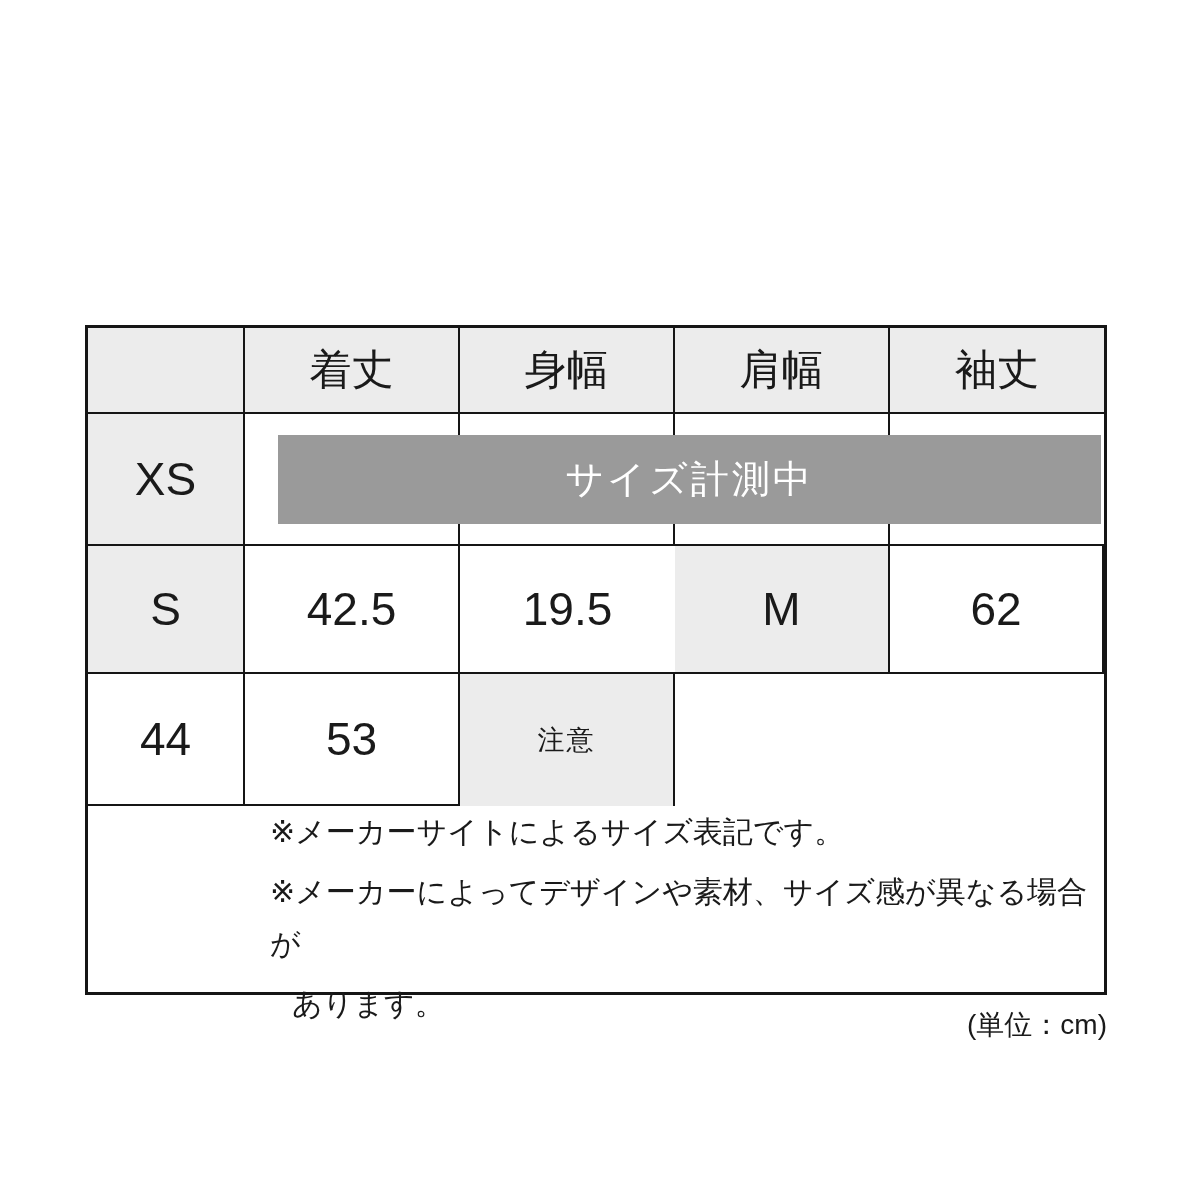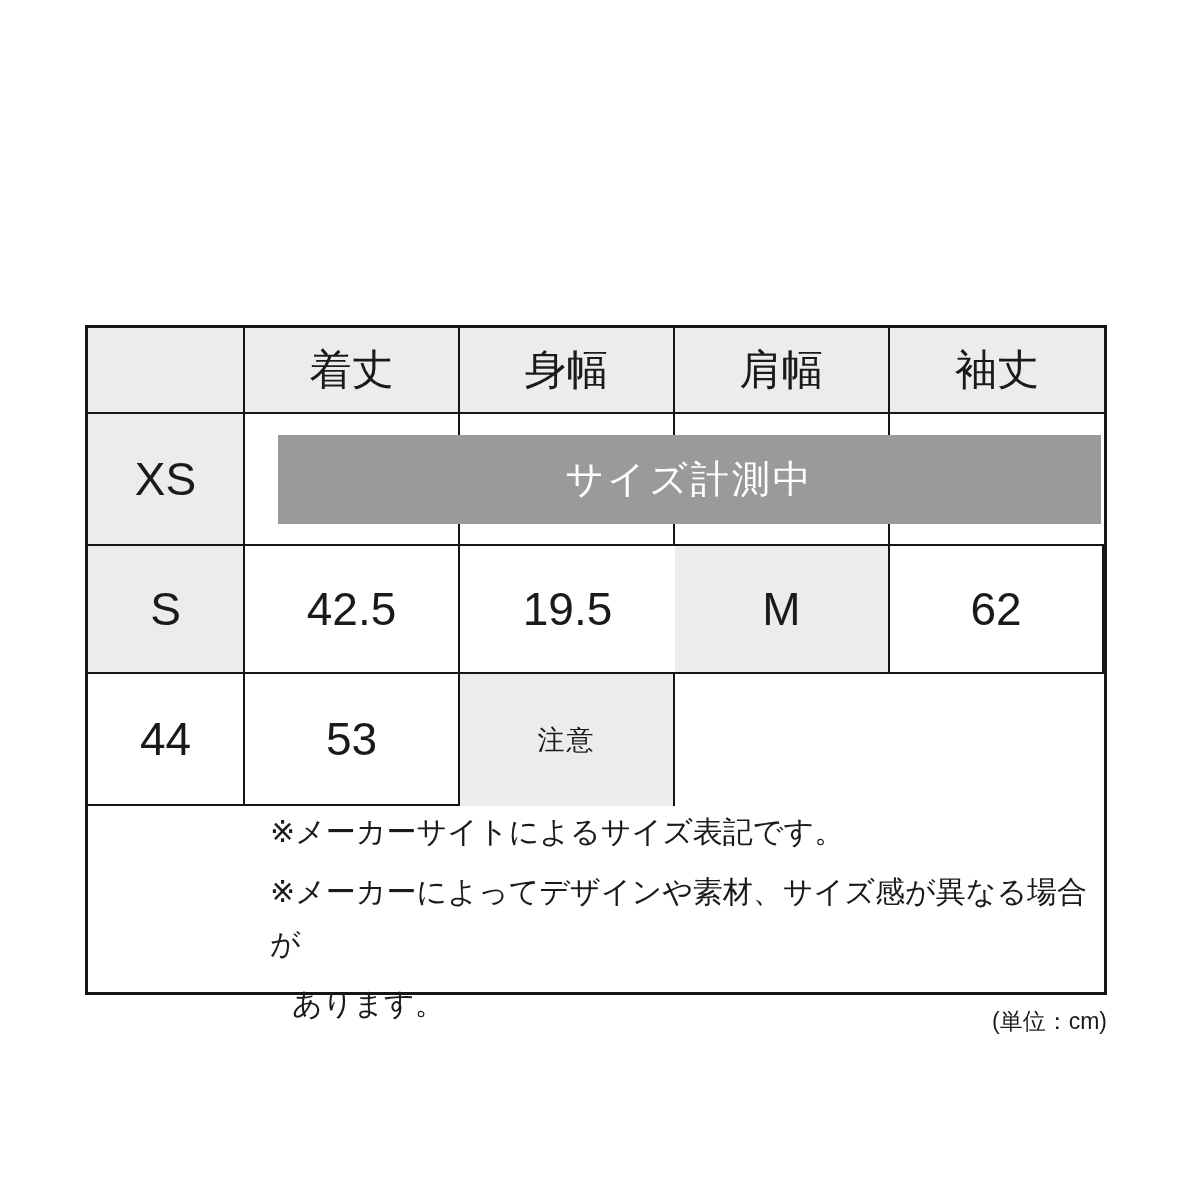--- a/index.html
+++ b/index.html
@@ -70,21 +70,21 @@
     font-size: 38px;
     letter-spacing: 3px;
     display: flex;
     align-items: center;
     justify-content: center;
   }
   .unit-note {
     position: absolute;
     top: 1006px;
     right: 93px;
-    font-size: 23px;
+    font-size: 28px;
   }
 </style>
 </head>
 <body>
 
 <div class="canvas">
 
   <div class="size-table">
 
     <div class="cell gray"></div>

